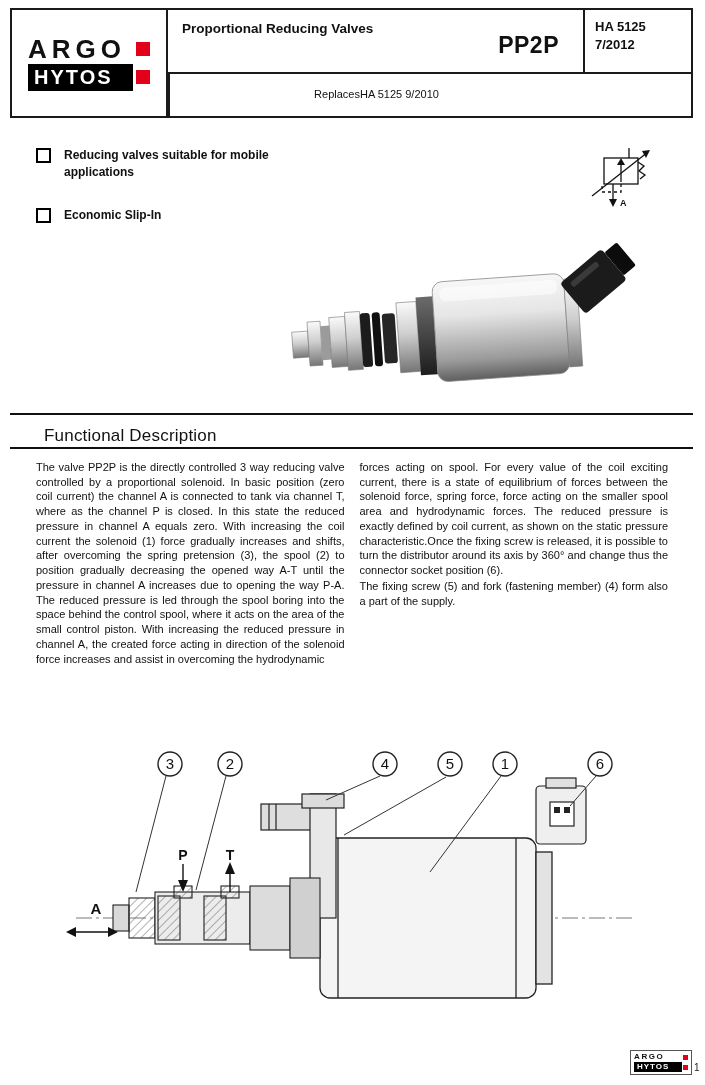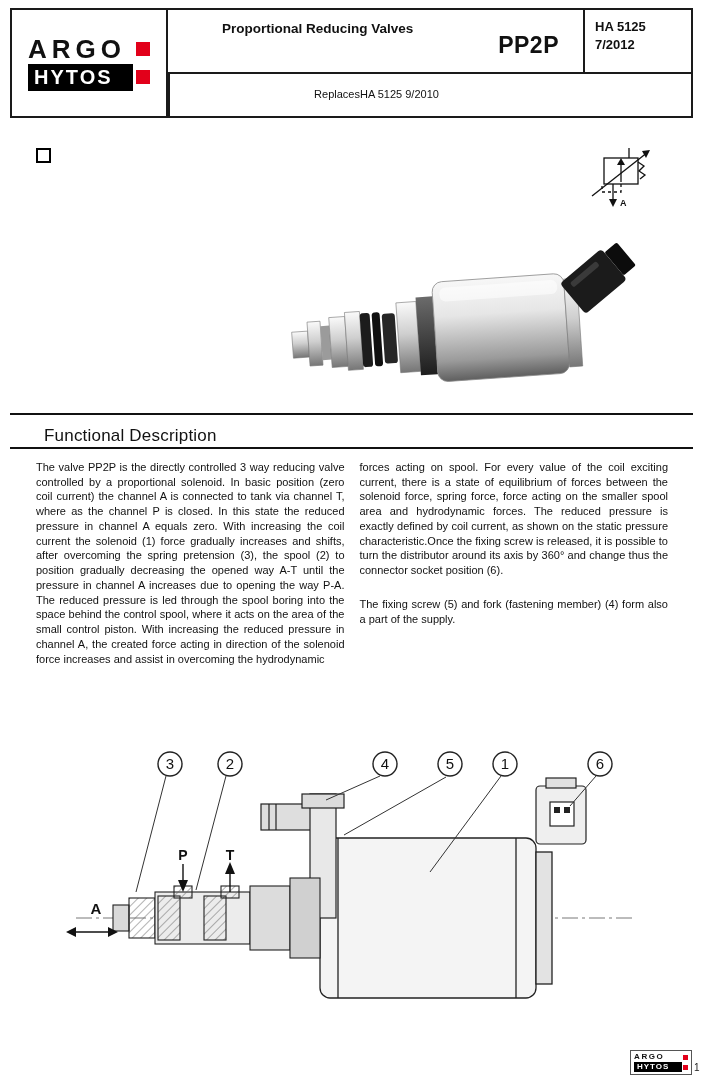--- a/index.html
+++ b/index.html
@@ -16,42 +16,42 @@
     background:#fff;
   }
   .logo-cell{grid-row:1/3;border-right:2px solid #1a1a1a;display:flex;align-items:center;justify-content:center;}
   .logo{width:122px;}
   .logo-row1{display:flex;align-items:center;justify-content:space-between;}
   .logo-argo{font-weight:bold;font-size:26px;letter-spacing:5px;line-height:1;}
   .red-sq{width:14px;height:14px;background:#e2001a;display:inline-block;flex:none;}
   .logo-row2{display:flex;align-items:center;gap:3px;margin-top:2px;}
   .logo-hytos-bar{background:#000;color:#fff;font-weight:bold;font-size:20px;letter-spacing:2px;line-height:1;padding:3px 6px 4px 6px;flex:1;}
   .title-cell{border-bottom:2px solid #1a1a1a;padding:10px 24px 0 14px;display:flex;justify-content:space-between;align-items:flex-start;}
-  .doc-title{font-weight:bold;font-size:13.5px;line-height:1.35;margin-left:40px;}
+  .doc-title{font-weight:bold;font-size:13.5px;line-height:1.35;}
   .model{font-weight:bold;font-size:23px;margin-top:12px;letter-spacing:.5px;}
   .ref-top{border-left:2px solid #1a1a1a;border-bottom:2px solid #1a1a1a;padding:8px 0 8px 10px;font-weight:bold;font-size:13px;line-height:1.4;}
   .spec-cell{display:flex;align-items:center;gap:16px;padding-left:14px;font-size:12px;}
   .ref-bottom{border-left:2px solid #1a1a1a;display:flex;flex-direction:row;align-items:center;justify-content:center;font-size:11px;line-height:1.45;text-align:center;}
   
   .features{position:absolute;top:147px;left:36px;width:250px;}
   .feature{display:flex;gap:13px;margin-bottom:26px;}
   .checkbox{width:11px;height:11px;border:2px solid #000;flex:none;margin-top:1px;box-shadow:2px 2px 0 #fff;}
   .feature-label{font-weight:bold;font-size:12px;line-height:1.4;width:225px;}
   
   .symbol{position:absolute;top:146px;left:580px;width:90px;height:64px;}
   .photo{position:absolute;top:236px;left:286px;width:362px;height:178px;}
   
   .rule{position:absolute;left:10px;width:683px;border-top:2px solid #111;}
   .rule-top{top:413px;}
   .rule-bottom{top:447px;}
   .section-title{position:absolute;top:418px;left:36px;margin:8px;font-size:17px;font-weight:normal;letter-spacing:.2px;}
   
   .columns{position:absolute;top:460px;left:36px;width:632px;display:flex;gap:15px;}
   .col{flex:1;}
-  .col p{margin:0 0 19px 0;font-size:11px;line-height:1.34;text-align:justify;}
+  .col p{margin:0 0 1px 0;font-size:11px;line-height:1.34;text-align:justify;}
   
   .drawing{position:absolute;top:740px;left:58px;width:604px;height:290px;}
   
   .footer-logo{position:absolute;top:1050px;left:630px;width:54px;border:1px solid #555;padding:2px 3px;background:#fff;}
   .fl-row1{display:flex;align-items:center;justify-content:space-between;}
   .fl-argo{font-weight:bold;font-size:8px;letter-spacing:1.6px;line-height:1;}
   .red-sq-sm{width:5px;height:5px;background:#e2001a;display:inline-block;flex:none;}
   .fl-row2{display:flex;align-items:center;gap:1px;margin-top:1px;}
   .fl-hytos{background:#000;color:#fff;font-weight:bold;font-size:8px;letter-spacing:1px;line-height:1;padding:1px 3px;flex:1;}
   .page-num{position:absolute;top:1062px;left:694px;font-size:10px;color:#222;}
@@ -87,20 +87,25 @@
     </div>
     <div class="ref-bottom">
       <div>Replaces</div>
       <div>HA 5125 9/2010</div>
     </div>
   </div>
 
   <div class="features">
     <div class="feature">
       <span class="checkbox"></span>
+      <span class="feature-label">Reducing valves suitable for mobile applications</span>
+    </div>
+    <div class="feature">
+      <span class="checkbox"></span>
+      <span class="feature-label">Economic Slip-In</span>
     </div>
   </div>
 
   <div class="symbol">
     <svg viewBox="0 0 90 64" width="90" height="64">
       <g stroke="#111" fill="none" stroke-width="1.3">
         <rect x="24" y="12" width="34" height="26"></rect>
         <line x1="41" y1="36" x2="41" y2="17"></line>
         <polygon points="37,19 45,19 41,12" fill="#111" stroke="none"></polygon>
         <polyline points="58,16 64,20 59,25 65,29 60,33"></polyline>

